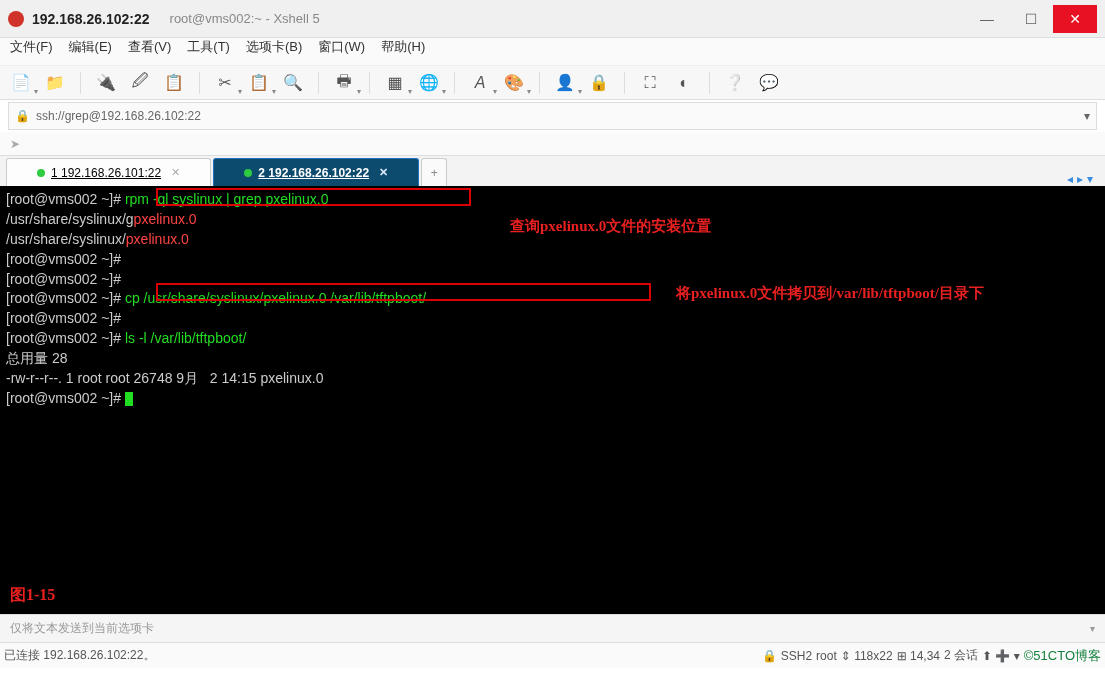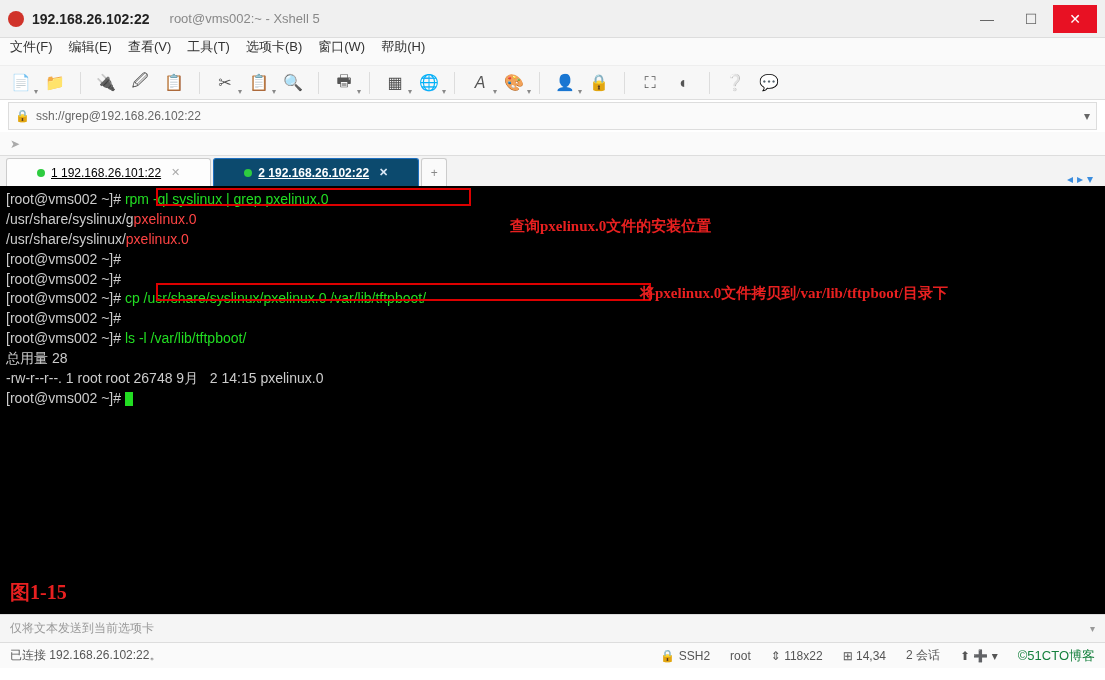--- a/index.html
+++ b/index.html
@@ -30,26 +30,26 @@
 .tab.active .close { color: #dbe9f7; }
 .tab.add { width: 26px; padding: 0; justify-content: center; background: #fafafa; color: #888; }
 .tabs .nav { margin-left: auto; display: flex; align-items: center; gap: 4px; color: #3b8dde; font-size: 12px; padding-right: 6px;}
 .terminal { background: #000; color: #ccc; font-family: "Consolas", "Courier New", monospace; font-size: 14px; line-height: 1.35; padding: 4px 6px; height: 428px; position: relative; white-space: pre; overflow: hidden; }
 .terminal .green { color: #22dd22; }
 .terminal .red { color: #ff4444; }
 .terminal .cursor { display: inline-block; width: 8px; height: 14px; background: #22dd22; vertical-align: middle; }
 .box1 { position: absolute; left: 156px; top: 2px; width: 315px; height: 18px; border: 2px solid #d00; }
 .box2 { position: absolute; left: 156px; top: 97px; width: 495px; height: 18px; border: 2px solid #d00; }
 .annot1 { position: absolute; left: 510px; top: 2px; color: #e82020; font-family: "Microsoft YaHei"; font-size: 15px; font-weight: bold; margin-top: 28px; }
-.annot2 { position: absolute; left: 640px; top: 97px; color: #e82020; font-family: "Microsoft YaHei"; font-size: 15px; font-weight: bold; }
-.fig { position: absolute; left: 10px; bottom: 8px; color: #e82020; font-family: "Microsoft YaHei"; font-size: 20px; font-weight: bold; }
+.annot2 { position: absolute; left: 676px; top: 97px; color: #e82020; font-family: "Microsoft YaHei"; font-size: 15px; font-weight: bold; }
+.fig { position: absolute; left: 10px; bottom: 8px; color: #e82020; font-family: "Microsoft YaHei"; font-size: 16px; font-weight: bold; }
 .sendbar { height: 28px; background: #f5f5f5; border-top: 1px solid #ddd; display: flex; align-items: center; padding: 8px 10px; font-size: 12px; color: #999; }
 .sendbar .spacer { flex: 1; }
 .sendbar .dd { font-size: 10px; margin-left: 6px; }
-.statusbar { height: 26px; background: #fafafa; border-top: 1px solid #ddd; display: flex; align-items: center; padding: 0 10px; font-size: 12px; color: #555; gap: 20px; }
+.statusbar { height: 26px; background: #fafafa; border-top: 1px solid #ddd; display: flex; align-items: center; padding: 0 4px; font-size: 12px; color: #555; gap: 4px; }
 .statusbar .spacer { flex: 1; }
 .statusbar .watermark { color: #15803d; font-size: 13px;}
 .underline { text-decoration: underline; }
 </style>
 </head>
 <body>
 
 <div class="titlebar">
   <span class="icon"></span>
   <span class="title-1">192.168.26.102:22</span>

